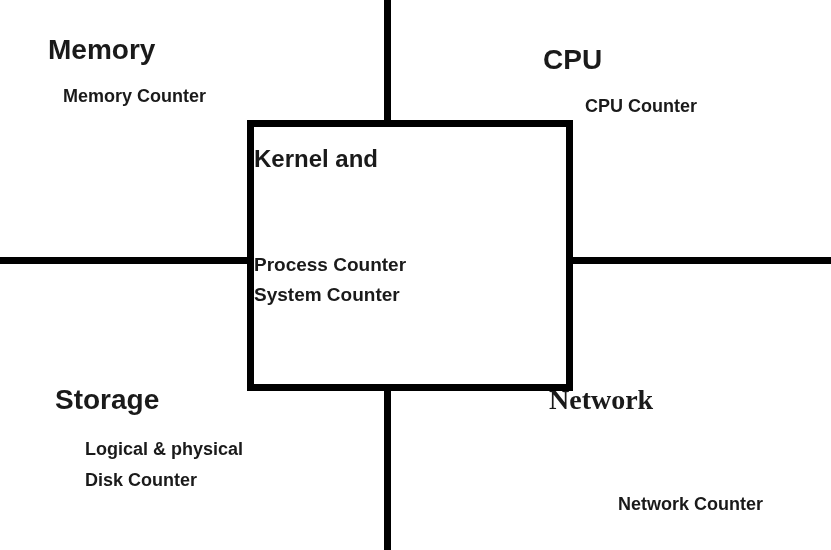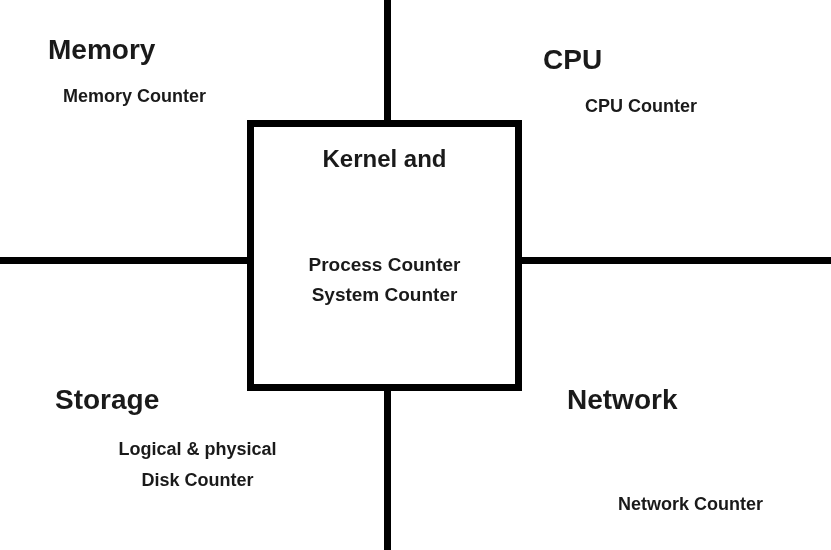--- a/index.html
+++ b/index.html
@@ -22,26 +22,26 @@
   }
   .vline-top    { left: 384px; top: 0;     width: 7px;  height: 127px; }
   .vline-bottom { left: 384px; top: 384px; width: 7px;  height: 166px; }
   .hline-left   { left: 0;     top: 257px; width: 254px; height: 7px; }
   .hline-right  { left: 515px; top: 257px; width: 316px; height: 7px; }
 
   .center-box {
     position: absolute;
     left: 247px;
     top: 120px;
-    width: 275px;
+    width: 326px;
     height: 271px;
     box-sizing: border-box;
     border: 7px solid #000000;
     background: #ffffff;
-    text-align: center;
+    text-align: left;
   }
   .center-box .box-title {
     margin-top: 11px;
     font-size: 24px;
     font-weight: 700;
     line-height: 42px;
   }
   .center-box .box-counters {
     margin-top: 70px;
     font-size: 19px;
@@ -61,31 +61,30 @@
     font-size: 18px;
     font-weight: 700;
     line-height: 1.2;
     white-space: nowrap;
   }
   .q-sub-multiline {
     position: absolute;
     font-size: 18px;
     font-weight: 700;
     line-height: 31px;
-    text-align: center;
     width: 225px;
   }
 
   .memory-title   { left: 28px;  top: 36px; margin-left: 20px;  }
   .memory-sub     { left: 63px;  top: 86px;  }
   .cpu-title      { left: 543px; top: 46px;  }
   .cpu-sub        { left: 585px; top: 96px;  }
   .storage-title  { left: 55px;  top: 386px; }
   .storage-sub    { left: 85px;  top: 434px; }
-  .network-title  { left: 567px; top: 386px; }
+  .network-title  { left: 549px; top: 386px; font-family: Liberation Serif, serif; }
   .network-sub    { left: 618px; top: 450px; margin-top: 44px; }
 </style>
 </head>
 <body>
 
 <div class="canvas">
 
   <div class="line vline-top"></div>
   <div class="line vline-bottom"></div>
   <div class="line hline-left"></div>

